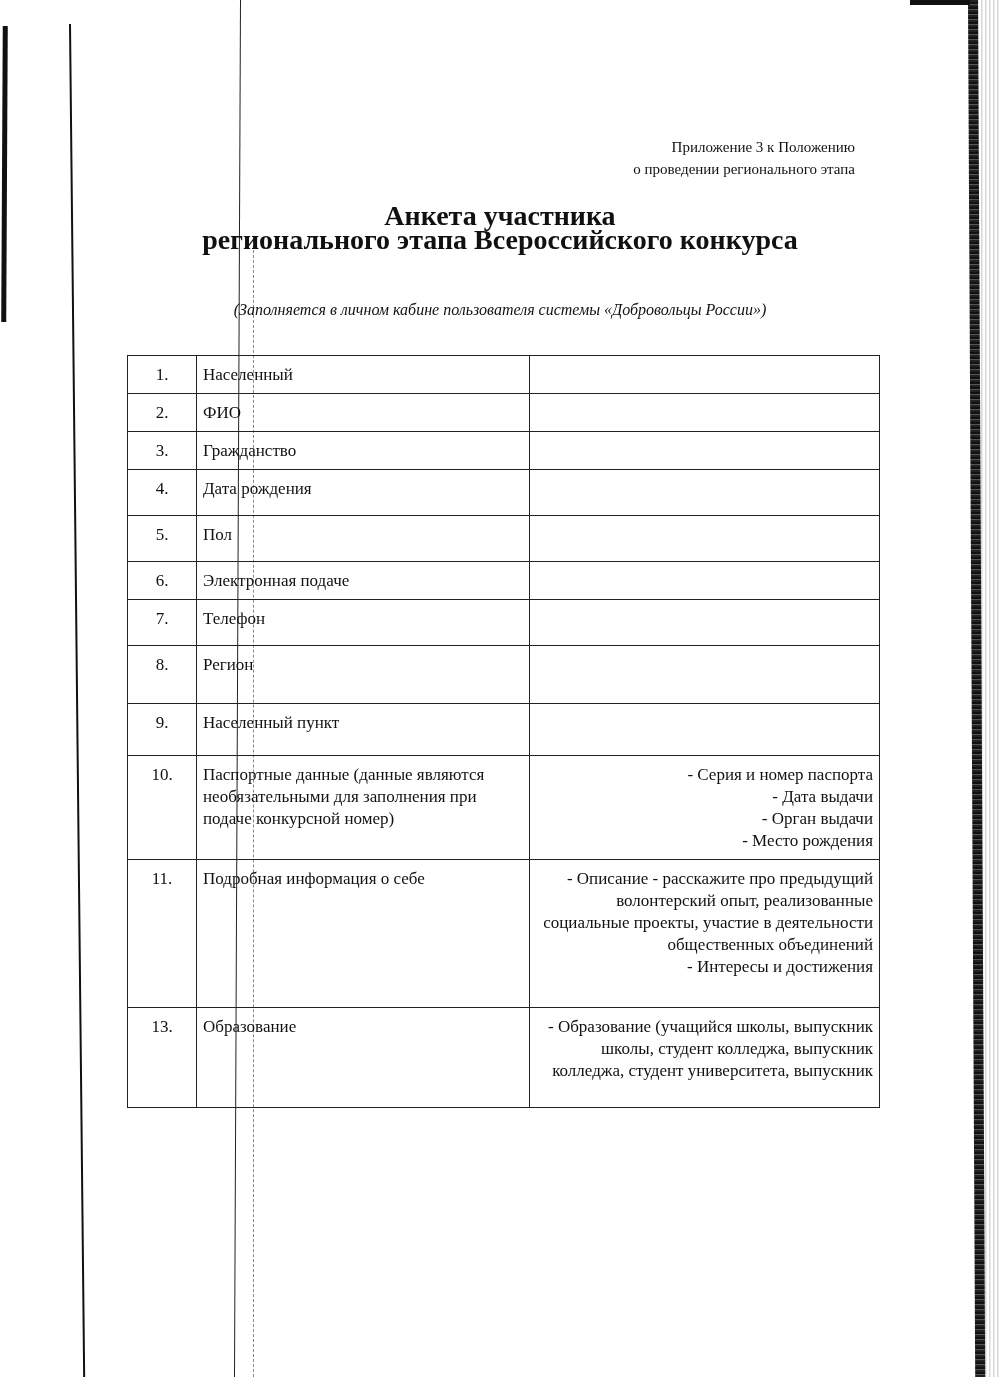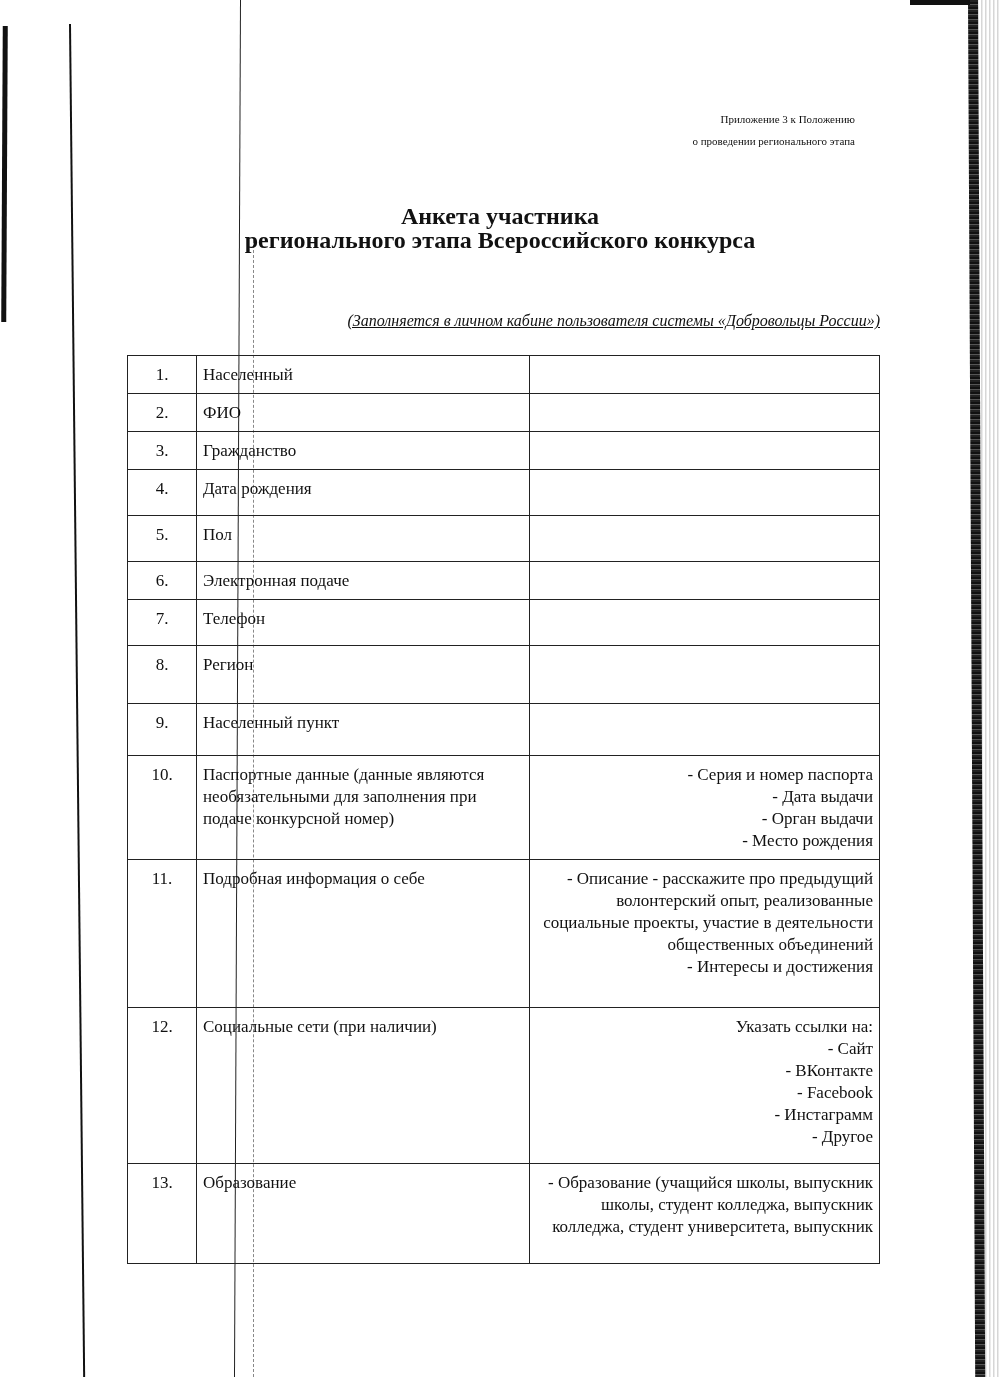--- a/index.html
+++ b/index.html
@@ -15,30 +15,30 @@
     .scan-right { right: 22px; top: 0; width: 10px; height: 1377px;
       background: repeating-linear-gradient(0deg, #222 0 2px, #555 2px 3px, #111 3px 5px);
       transform: rotate(-0.3deg); transform-origin: top; }
     .scan-right-edge { right: 0; top: 0; width: 22px; height: 1377px;
       background: repeating-linear-gradient(90deg, #ddd 0 1px, #fff 1px 3px, #bbb 3px 4px); opacity: .6; }
     .scan-top { right: 30px; top: 0; width: 60px; height: 5px; }
     .scan-mid { left: 240px; top: 0; width: 1px; height: 1377px; background: #222; transform: rotate(0.25deg); transform-origin: top; }
     .scan-dotted { left: 253px; top: 240px; width: 0; height: 1137px; border-left: 1px dashed #888; background: transparent; }
 
     .header-note {
-      position: absolute; right: 145px; top: 108px;
-      text-align: right; font-size: 11px; line-height: 22px;
+      position: absolute; right: 145px; top: 136px;
+      text-align: right; font-size: 15px; line-height: 22px;
     }
     .title-block {
       position: absolute; left: 150px; width: 700px; top: 204px;
-      text-align: center; font-weight: bold; font-size: 24px; line-height: 24px;
+      text-align: center; font-weight: bold; font-size: 28px; line-height: 24px;
     }
     .subtitle {
-      position: absolute; left: 120px; width: 760px; top: 312px;
-      text-align: right; font-style: italic; font-size: 16px; text-decoration: underline;
+      position: absolute; left: 120px; width: 760px; top: 301px;
+      text-align: center; font-style: italic; font-size: 16px;
     }
     table.form {
       position: absolute; left: 127px; top: 355px; width: 753px;
       border-collapse: collapse; font-size: 17px; line-height: 22px;
     }
     table.form td {
       border: 1.5px solid #222; vertical-align: top; padding: 8px 6px 6px 6px;
     }
     table.form tr + tr td { border-top-style: dashed; }
     td.num { width: 56px; text-align: center; }
@@ -126,32 +126,20 @@
         </td>
       </tr>
       <tr style="height: 148px;">
         <td class="num">11.</td>
         <td class="label">Подробная информация о себе</td>
         <td class="value">
           <span class="value-line">- Описание - расскажите про предыдущий волонтерский опыт, реализованные социальные проекты, участие в деятельности общественных объединений</span>
           <span class="value-line">- Интересы и достижения</span>
         </td>
       </tr>
-      <tr style="height: 156px;">
-        <td class="num">12.</td>
-        <td class="label">Социальные сети (при наличии)</td>
-        <td class="value">
-          <span class="value-line">Указать ссылки на:</span>
-          <span class="value-line">- Сайт</span>
-          <span class="value-line">- ВКонтакте</span>
-          <span class="value-line">- Facebook</span>
-          <span class="value-line">- Инстаграмм</span>
-          <span class="value-line">- Другое</span>
-        </td>
-      </tr>
       <tr style="height: 100px; font-family: Liberation Serif, serif;">
         <td class="num">13.</td>
         <td class="label">Образование</td>
         <td class="value">
           <span class="value-line">- Образование (учащийся школы, выпускник школы, студент колледжа, выпускник колледжа, студент университета, выпускник</span>
         </td>
       </tr>
     </tbody>
 </table>
 

